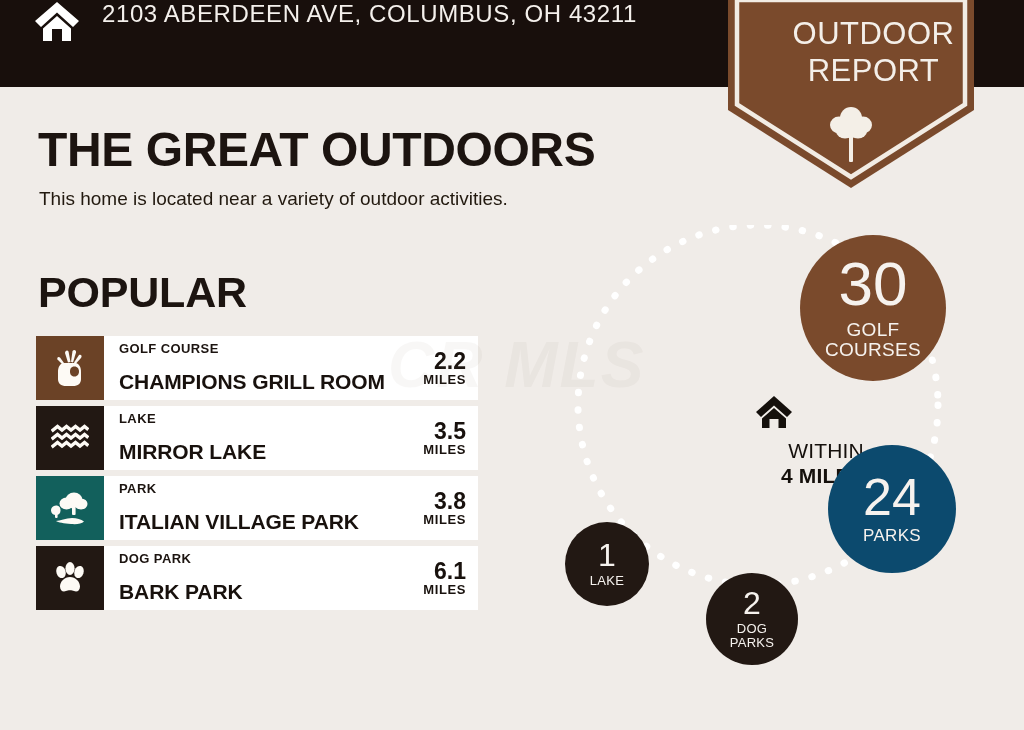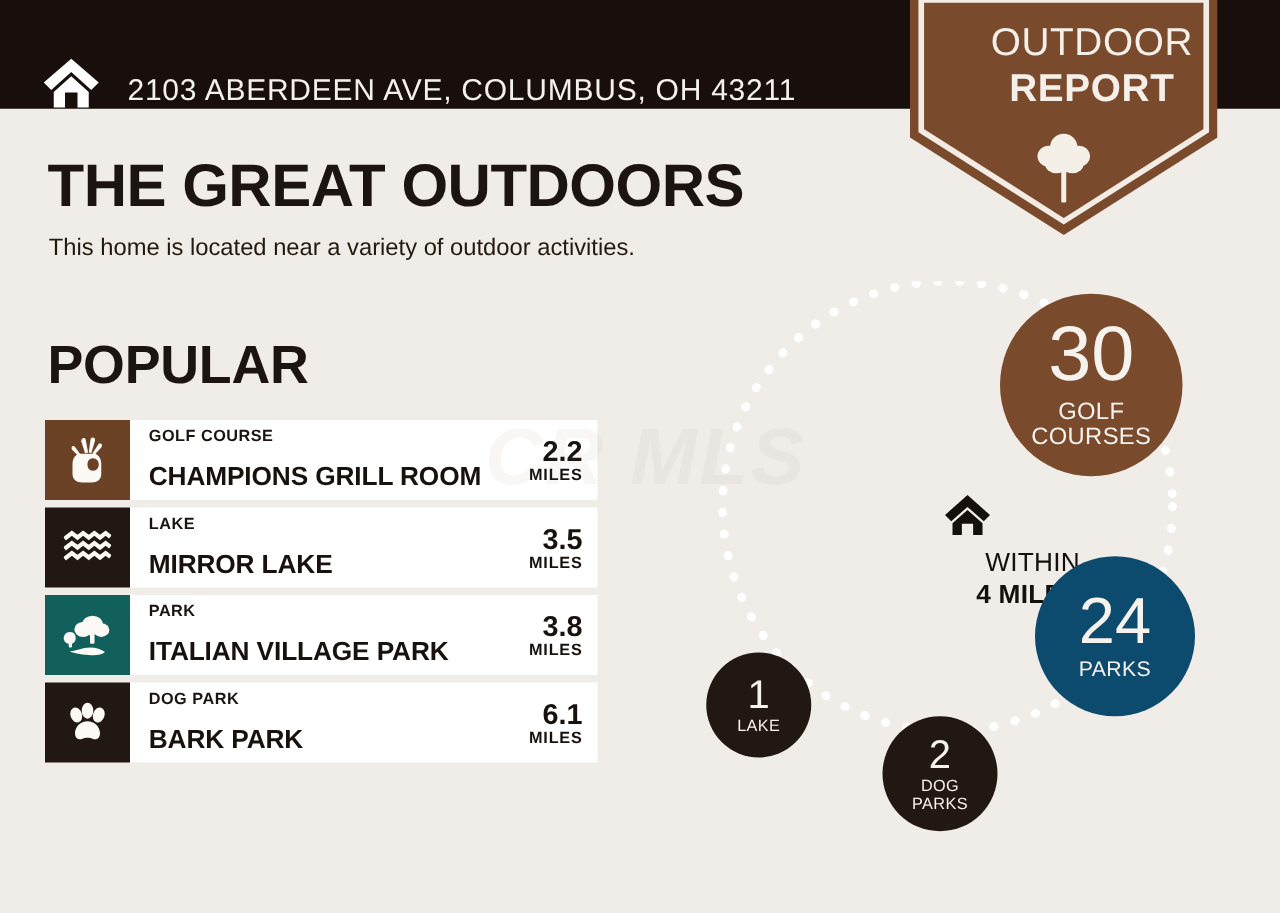--- a/index.html
+++ b/index.html
@@ -18,21 +18,21 @@
   }
 
   
   .header-bar {
     position: absolute;
     left: 0; top: 0;
     width: 1024px;
     height: 87px;
     background: #180f0c;
     display: flex;
-    align-items: flex-end;
+    align-items: flex-start;
     padding-left: 34px;
     z-index: 2;
   }
   .header-house-icon {
     width: 46px; height: 42px;
     flex: 0 0 auto;
     margin-right: 22px;
     display: block;
   }
   .header-address {
@@ -56,21 +56,21 @@
   .badge-text-wrap {
     position: absolute;
     left: 0; top: 18px;
     width: 100%;
     text-align: center;
     color: #f4efe9;
     line-height: 1.0;
     padding-left: 45px;
   }
   .badge-line1 { font-size: 31px; letter-spacing: 0.5px; font-weight: 400; display:block; }
-  .badge-line2 { font-size: 31px; letter-spacing: 0.5px; font-weight: 700; display:block; margin-top: 6px; }
+  .badge-line2 { font-size: 31px; letter-spacing: 0.5px; font-weight: 400; display:block; margin-top: 6px; }
 
   
   .page-title {
     position: absolute;
     left: 38px; top: 122px;
     font-size: 48px;
     font-weight: bold;
     letter-spacing: -0.4px;
     color: #1c1410;
   }

